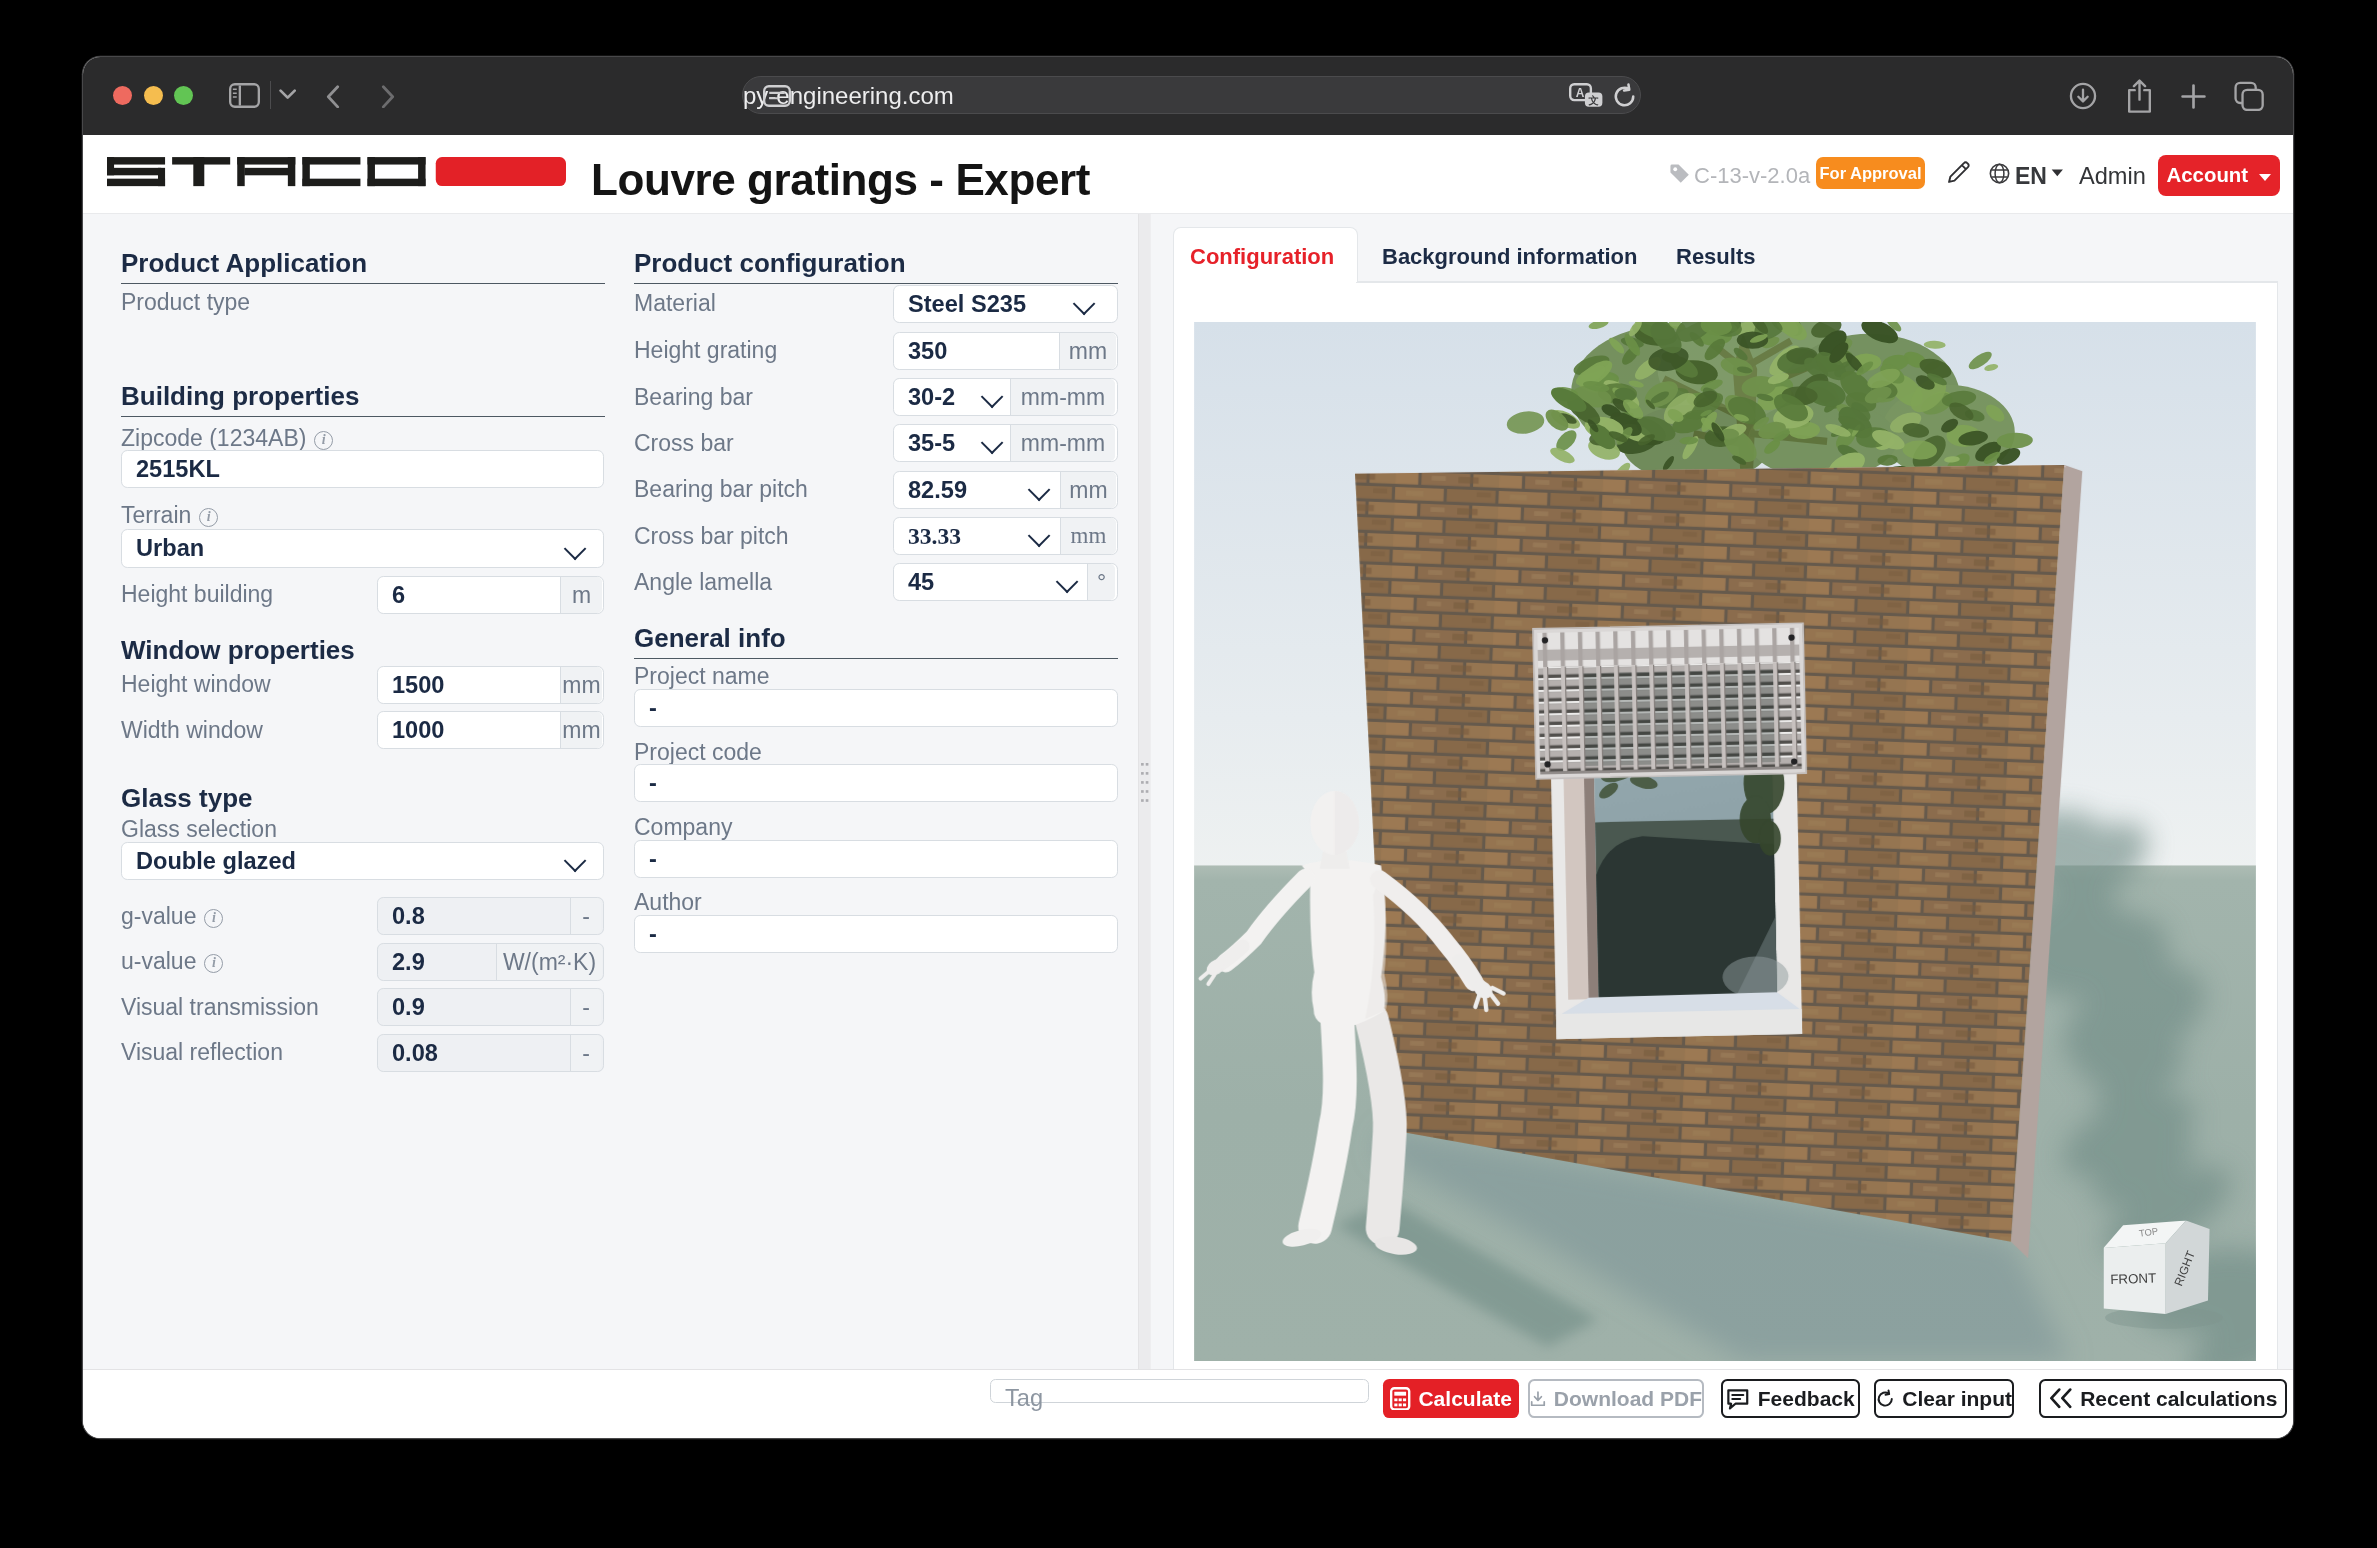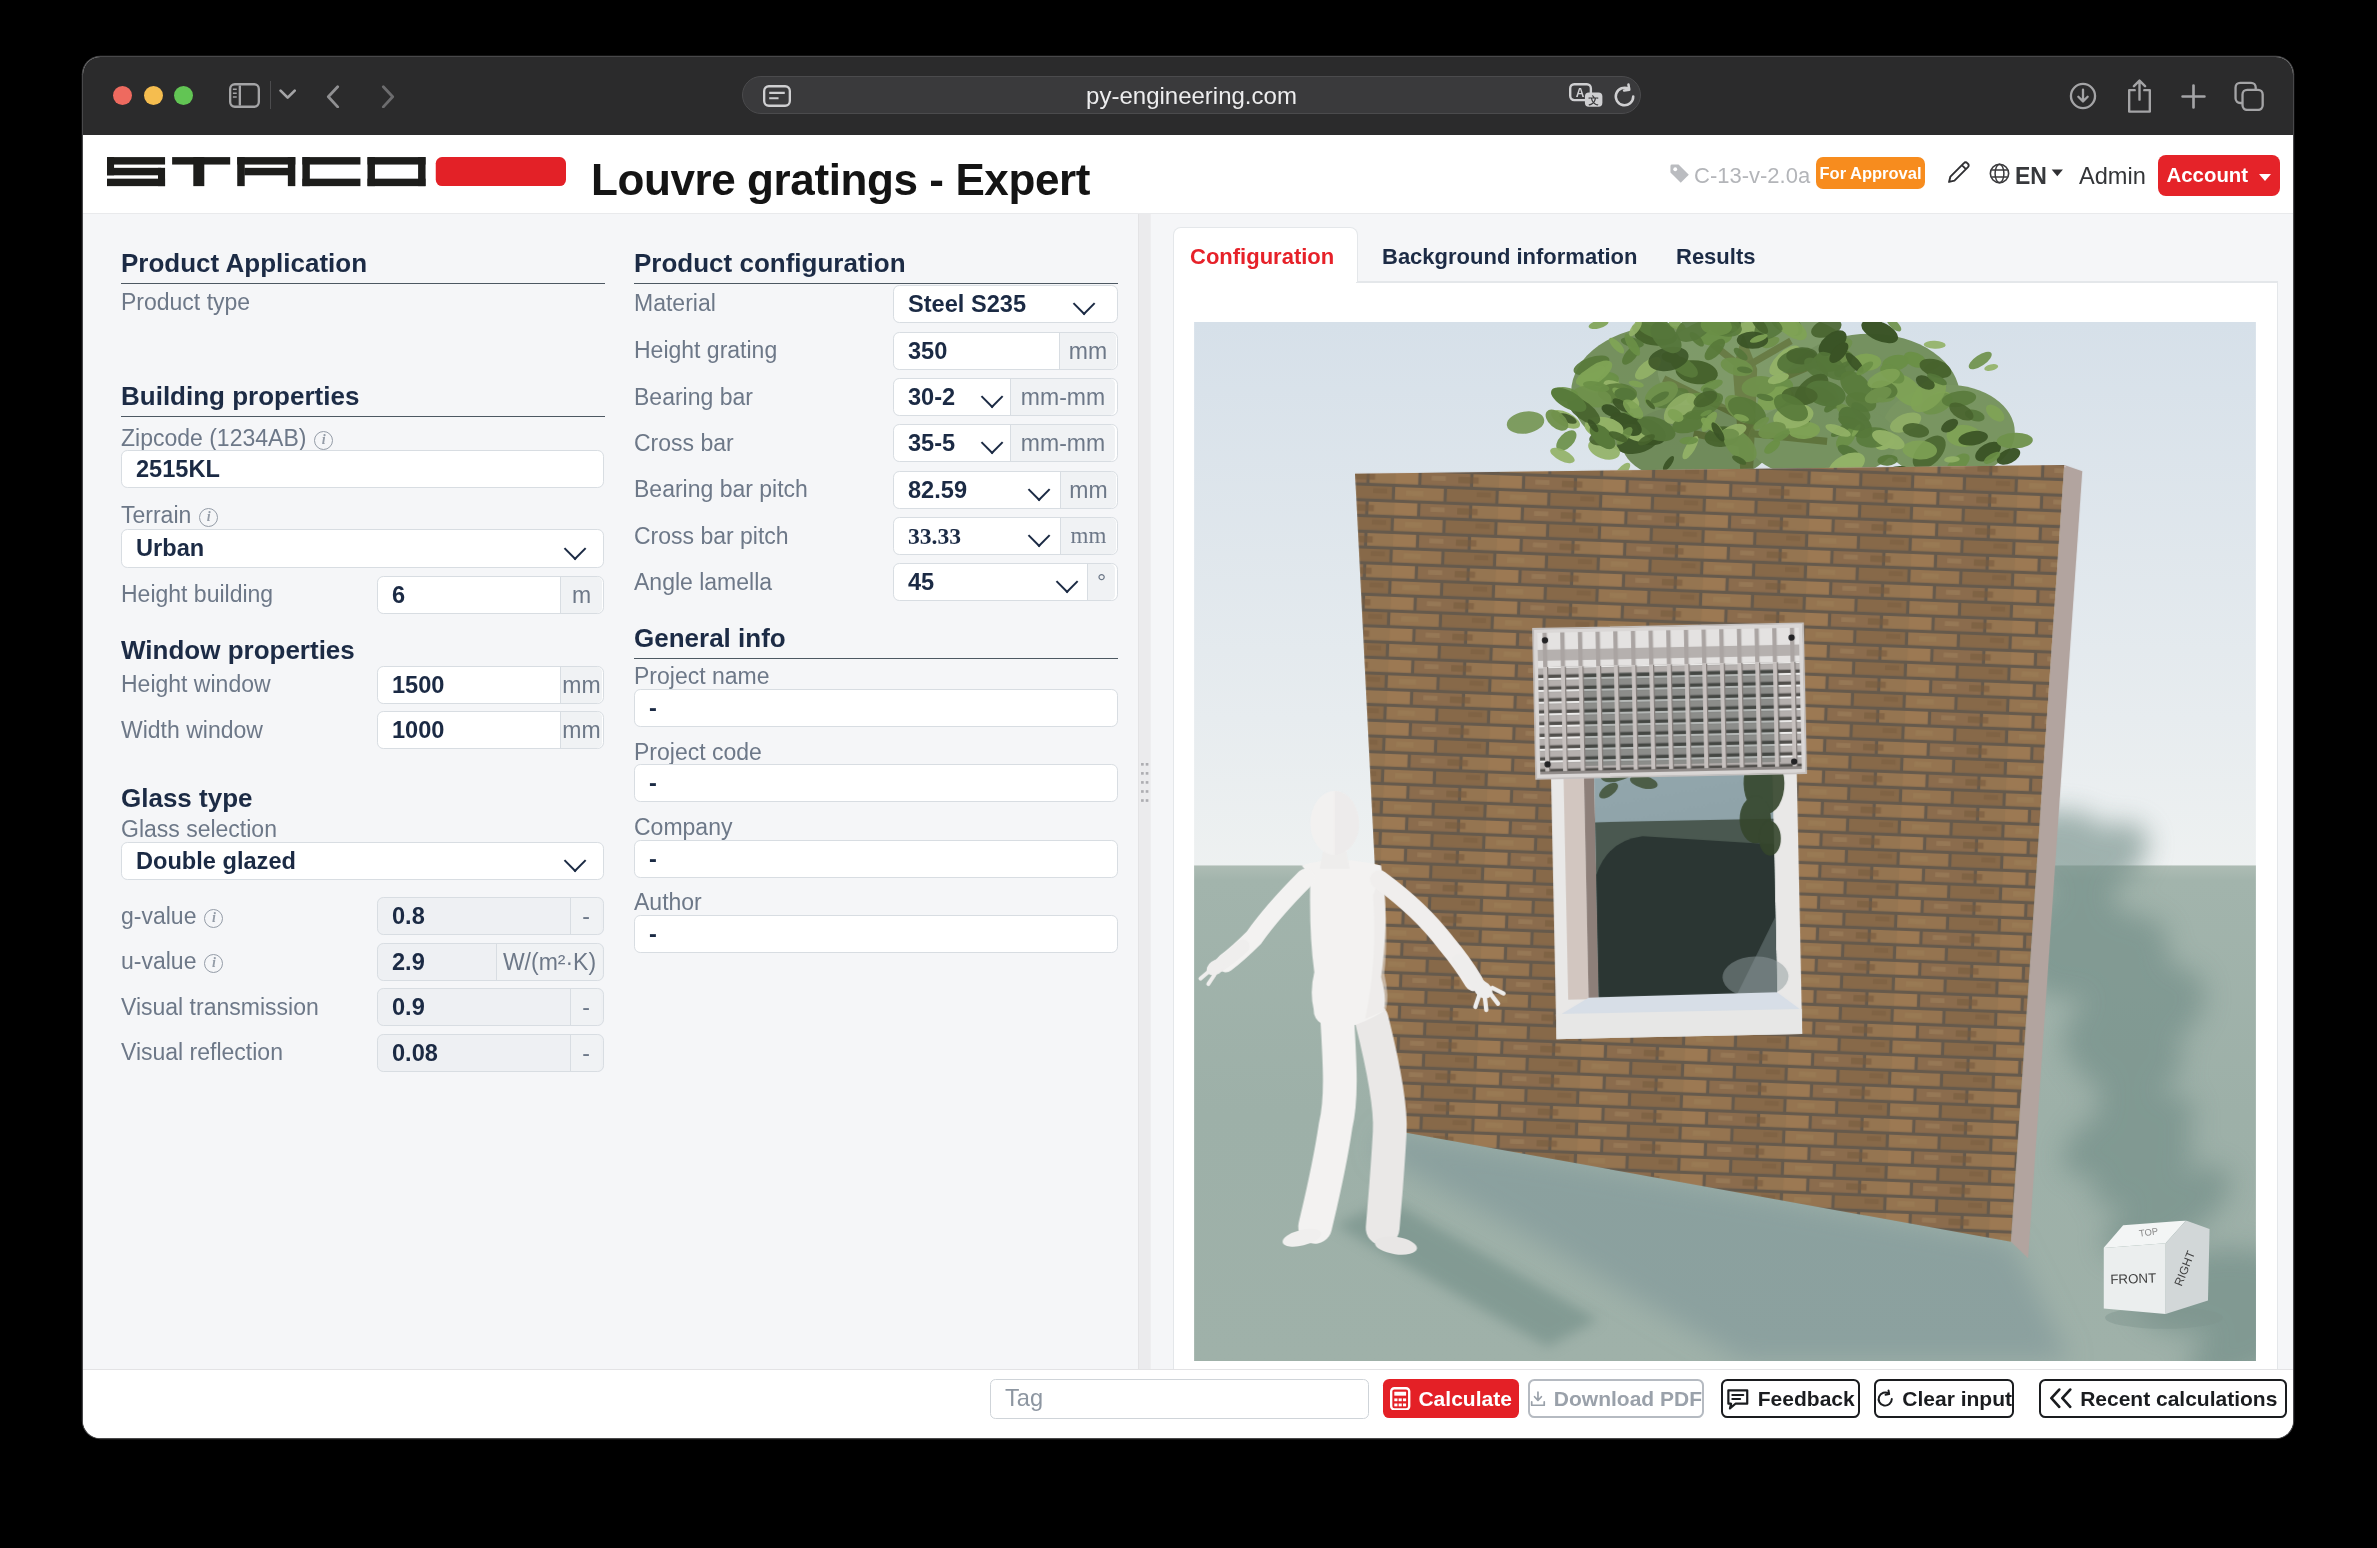--- a/index.html
+++ b/index.html
@@ -3,21 +3,21 @@
 <meta charset="utf-8">
 <style>
 * { margin:0; padding:0; box-sizing:border-box; }
 html,body { width:2377px; height:1548px; background:#000; font-family:"Liberation Sans",sans-serif; position:relative; overflow:hidden; }
 .abs { position:absolute; }
 .win { position:absolute; left:83px; top:57px; width:2210px; height:1381px; background:#fff; border-radius:17.3px; overflow:hidden; box-shadow:0 0 0 1.2px #48484a; }
 
 .toolbar { position:absolute; left:0; top:0; width:2210px; height:78px; background:#2b2b2c; }
 .tl { position:absolute; top:29px; width:19px; height:19px; border-radius:50%; }
 .urlbar { position:absolute; left:659px; top:19px; width:899px; height:38px; background:#3a3a3c; border:0.8px solid #4b4b4d; border-radius:19.6px; }
-.urltext { position:absolute; left:0; top:0; width:100%; height:37px; line-height:37px; text-align:center; color:#ededee; font-size:24px; }
+.urltext { position:absolute; left:0; top:0; width:100%; height:37px; line-height:37px; color:#ededee; font-size:24px; }
 
 .pghead { position:absolute; left:0; top:78px; width:2210px; height:79px; background:#fff; border-bottom:0.8px solid #e9eaec; }
 .title { position:absolute; left:508px; top:20.4px; font-size:44px; font-weight:700; color:#141414; letter-spacing:-0.4px; }
 .vertag { position:absolute; left:1611px; top:28px; font-size:22px; color:#b3b5b9; }
 .badge { position:absolute; left:1733px; top:22px; width:109px; height:32px; background:#f78c1e; border-radius:7px; color:#fff; font-size:16.5px; font-weight:700; text-align:center; line-height:32px; }
 .en { position:absolute; left:1932px; top:28px; font-size:23px; font-weight:700; color:#37393c; }
 .admin { position:absolute; left:1996px; top:27.5px; font-size:23.6px; font-weight:500; color:#333538; }
 .accbtn { position:absolute; left:2075px; top:20.4px; width:122px; height:41px; background:#e52329; border-radius:7.9px; color:#fff; font-size:20.4px; font-weight:700; text-align:center; line-height:41px; }
 
 .content { position:absolute; left:0; top:157px; width:2210px; height:1155px; background:#f5f6f8; }
@@ -546,21 +546,21 @@
       <polygon points="1237,1173 1263,1144 1293,1155 1291,1246 1237,1263" fill="#d2d7d8"></polygon>
       <polygon points="1158,1179 1237,1173 1237,1263 1158,1256" fill="#ebeeee"></polygon>
       <text x="1196" y="1224" font-size="17" fill="#3f3f3f" text-anchor="middle" transform="rotate(-2 1196 1224)" font-family="Liberation Sans">FRONT</text>
       <text x="1266" y="1207" font-size="15" fill="#3f3f3f" text-anchor="middle" transform="rotate(-68 1266 1207)" font-family="Liberation Sans">RIGHT</text>
       <text x="1216" y="1163" font-size="12" fill="#8a8a8a" text-anchor="middle" transform="rotate(-8 1216 1163)" font-family="Liberation Sans">TOP</text>
     </g>
   </svg>
   </div>
 
   <div class="botbar"></div>
-  <div class="abs" style="left:907px; top:1322px; width:379px; height:40px; border:1.6px solid #cfd4d9; border-radius:5.5px; background:#fff;">
+  <div class="abs" style="left:907px; top:1322px; width:379px; height:24px; border:1.6px solid #cfd4d9; border-radius:5.5px; background:#fff;">
     <div style="margin:0 0 0 14px; font-size:23.6px; line-height:36px; color:#8d96a1;">Tag</div>
   </div>
   <div class="btn" style="left:1300px; width:136px; background:#e42026; color:#fff;">
       <svg width="20.4" height="23.6" viewBox="0 0 26 30">
         <rect x="1.5" y="1.5" width="23" height="27" rx="4" fill="none" stroke="#fff" stroke-width="3"></rect>
         <rect x="5.5" y="6" width="15" height="5" fill="#fff"></rect>
         <g fill="#fff">
           <rect x="5.5" y="14.5" width="4" height="3.6"></rect>
           <rect x="11" y="14.5" width="4" height="3.6"></rect>
           <rect x="16.5" y="14.5" width="4" height="3.6"></rect>

